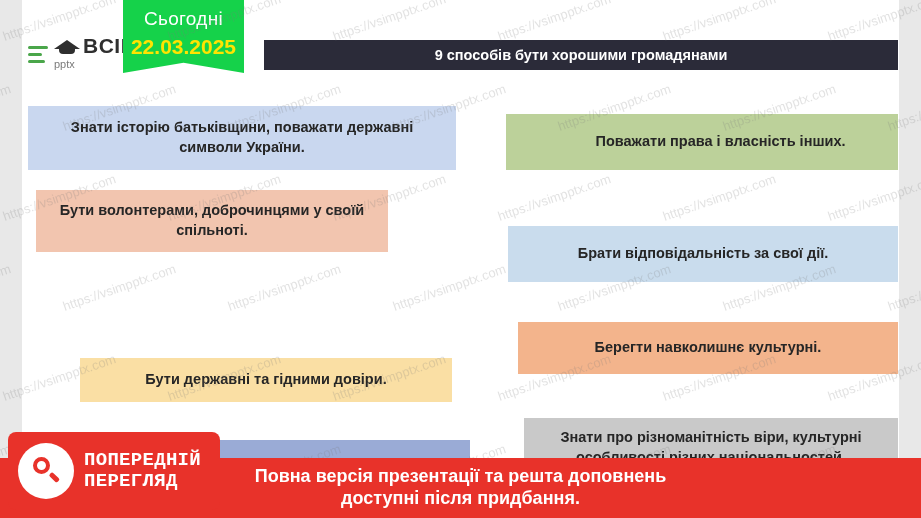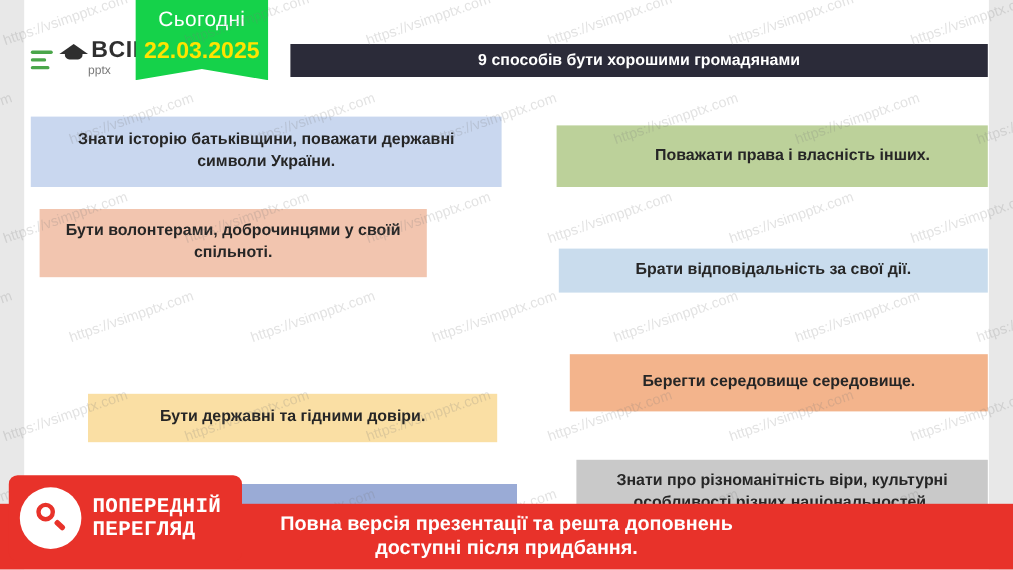--- a/index.html
+++ b/index.html
@@ -62,21 +62,20 @@
   .logo-main {
     font-size: 21px;
     font-weight: bold;
     color: #2f2f2f;
     letter-spacing: .5px;
   }
   .logo-sub {
     font-size: 11px;
     color: #7b7b7b;
     margin-top: 3px;
-    margin-left: 26px;
   }
   .cap-icon {
     position: relative;
     width: 26px;
     height: 18px;
   }
   .cap-icon:before {
     content: "";
     position: absolute;
     left: 0; top: 2px;
@@ -270,22 +269,22 @@
   <div class="date-flag">
     <div class="d1">Сьогодні</div>
     <div class="d2">22.03.2025</div>
   </div>
 
   <div class="title-bar">9 способів бути хорошими громадянами</div>
 
   <div class="box" style="left:28px;top:106px;width:428px;height:64px;background:#c9d7ef;">Знати історію батьківщини, поважати державні символи України.</div>
   <div class="box" style="left:506px;top:114px;width:392px;height:56px;background:#bcd19a;padding-left:47px;">Поважати права і власність інших.</div>
   <div class="box" style="left:36px;top:190px;width:352px;height:62px;background:#f2c5af;">Бути волонтерами, доброчинцями у своїй спільноті.</div>
-  <div class="box" style="left:508px;top:226px;width:390px;height:40px;background:#c9dced;">Брати відповідальність за свої дії.</div>
-  <div class="box" style="left:518px;top:322px;width:380px;height:52px;background:#f3b48c;">Берегти середовище середовище.</div>
+  <div class="box" style="left:508px;top:226px;width:390px;height:56px;background:#c9dced;">Брати відповідальність за свої дії.</div>
+  <div class="box" style="left:518px;top:322px;width:380px;height:52px;background:#f3b48c;">Берегти навколишнє культурні.</div>
   <div class="box" style="left:80px;top:358px;width:372px;height:44px;background:#fadfa4;">Бути державні та гідними довіри.</div>
   <div class="box" style="left:524px;top:418px;width:374px;height:60px;background:#c9c9c9;">Знати про різноманітність віри, культурні особливості різних національностей.</div>
   <div class="box" style="left:118px;top:440px;width:352px;height:60px;background:#9aabd6;">Дотримуватися</div>
 
   <div class="wm-layer" id="wm-layer">
       <div class="wm" style="left: 0px; top: 10px;">https://vsimpptx.com</div>
       <div class="wm" style="left: 165px; top: 10px;">https://vsimpptx.com</div>
       <div class="wm" style="left: 330px; top: 10px;">https://vsimpptx.com</div>
       <div class="wm" style="left: 495px; top: 10px;">https://vsimpptx.com</div>
       <div class="wm" style="left: 660px; top: 10px;">https://vsimpptx.com</div>

